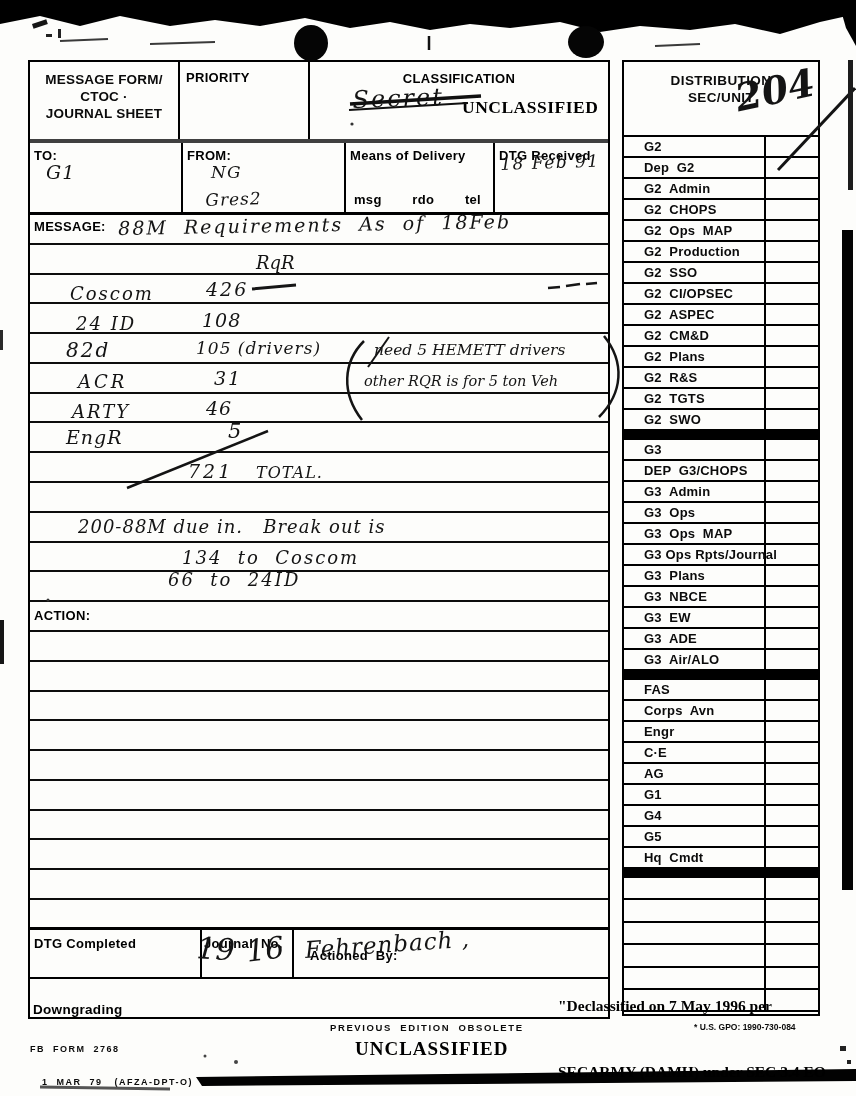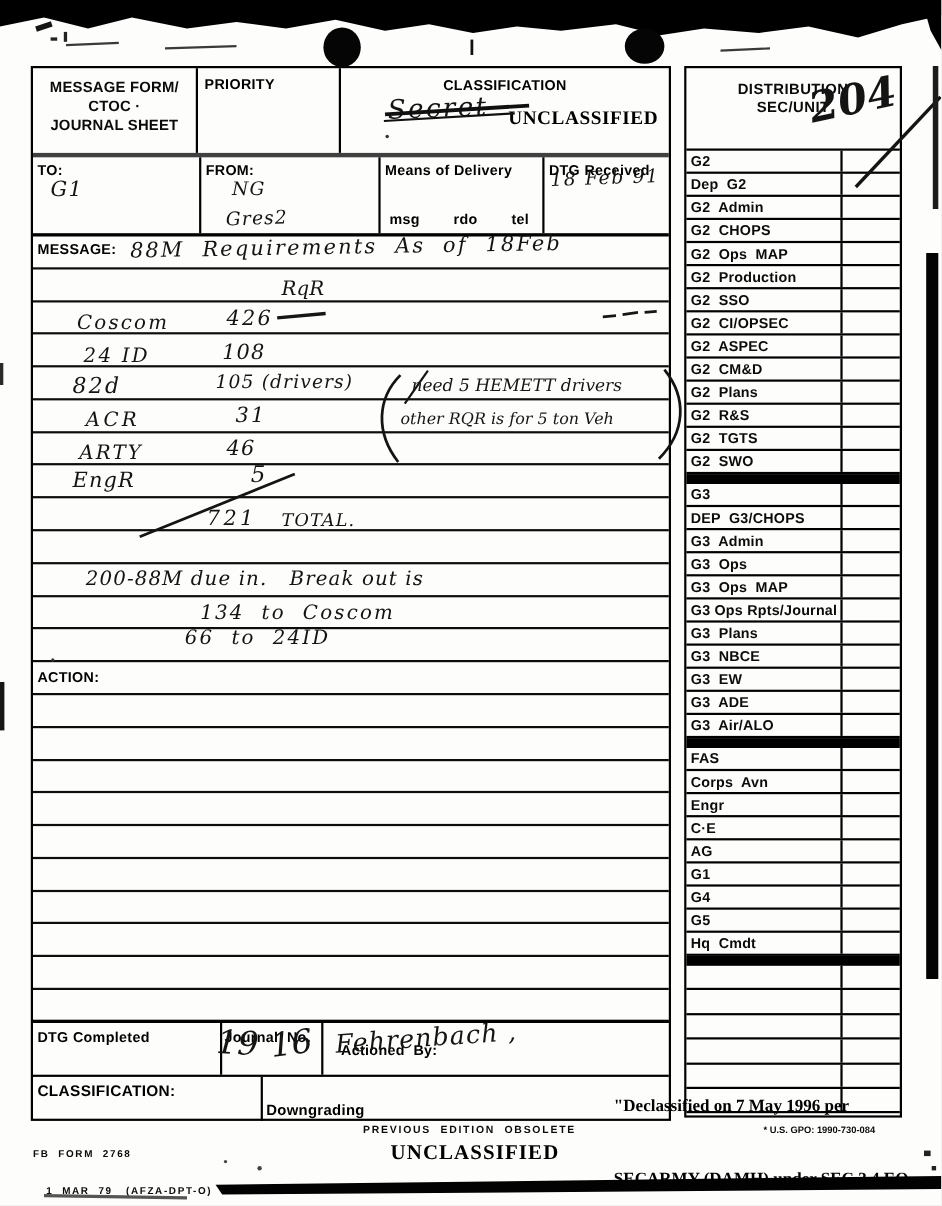--- a/index.html
+++ b/index.html
@@ -39,21 +39,21 @@
   .c-classif { width:209px; border-right:2.5px solid #000; padding:4px; }
   .c-downgrade { flex:1; display:flex; align-items:flex-end; padding:0 0 1px 3px; }
 
   
   .right-panel { position:absolute; left:622px; top:60px; width:198px; height:956px;
     border:2.5px solid #000; background:transparent; }
   .d-head { height:75px; border-bottom:2.5px solid #000; text-align:center; padding-top:10px;
     font:700 13.5px/17px "Liberation Sans", sans-serif; position:relative; letter-spacing:.4px; }
   .d-row { display:flex; height:21px; border-bottom:2px solid #000; }
   .d-label { width:142px; border-right:2px solid #000; font:700 13px/1 "Liberation Sans", sans-serif;
-    padding:3px 0 0 4px; white-space:pre; letter-spacing:.2px; }
+    padding:3px 0 0 20px; white-space:pre; letter-spacing:.2px; }
   .d-check { flex:1; }
   .d-bar { height:9px; background:#000; }
   .d-empty { height:22.4px; }
 
   
   .stamp { position:absolute; left:558px; top:951px; z-index:8;
     font:700 15.5px/22px "Liberation Serif", serif; color:#000; white-space:pre; }
   svg.artifacts { position:absolute; inset:0; z-index:7; pointer-events:none; }
   .z2 { z-index:2; }
 </style>
@@ -169,23 +169,20 @@
       </div>
       <div class="c-actioned">
         <span class="lbl">Actioned  By:</span>
       </div>
     </div>
     <span class="hw abs z2" style="left:168px; top:868px; font-size:30px; transform:rotate(4deg);">19</span>
     <span class="hw abs z2" style="left:214px; top:872px; font-size:30px; transform:rotate(-7deg);">16</span>
     <span class="hw abs z2" style="left:274px; top:875px; font-size:23px; letter-spacing:1px; transform:rotate(-4deg);">Fehrenbach ,</span>
 
     <div class="b2">
-      <div class="c-classif">
-        <span class="lbl" style="font-size:14px;">CLASSIFICATION:</span>
-      </div>
       <div class="c-downgrade">
         <span class="lbl" style="font-size:13.5px;">Downgrading</span>
       </div>
     </div>
   </div>
 
   <div class="right-panel">
     <div class="d-head">
       <div>DISTRIBUTION</div>
       <div>SEC/UNIT</div>

